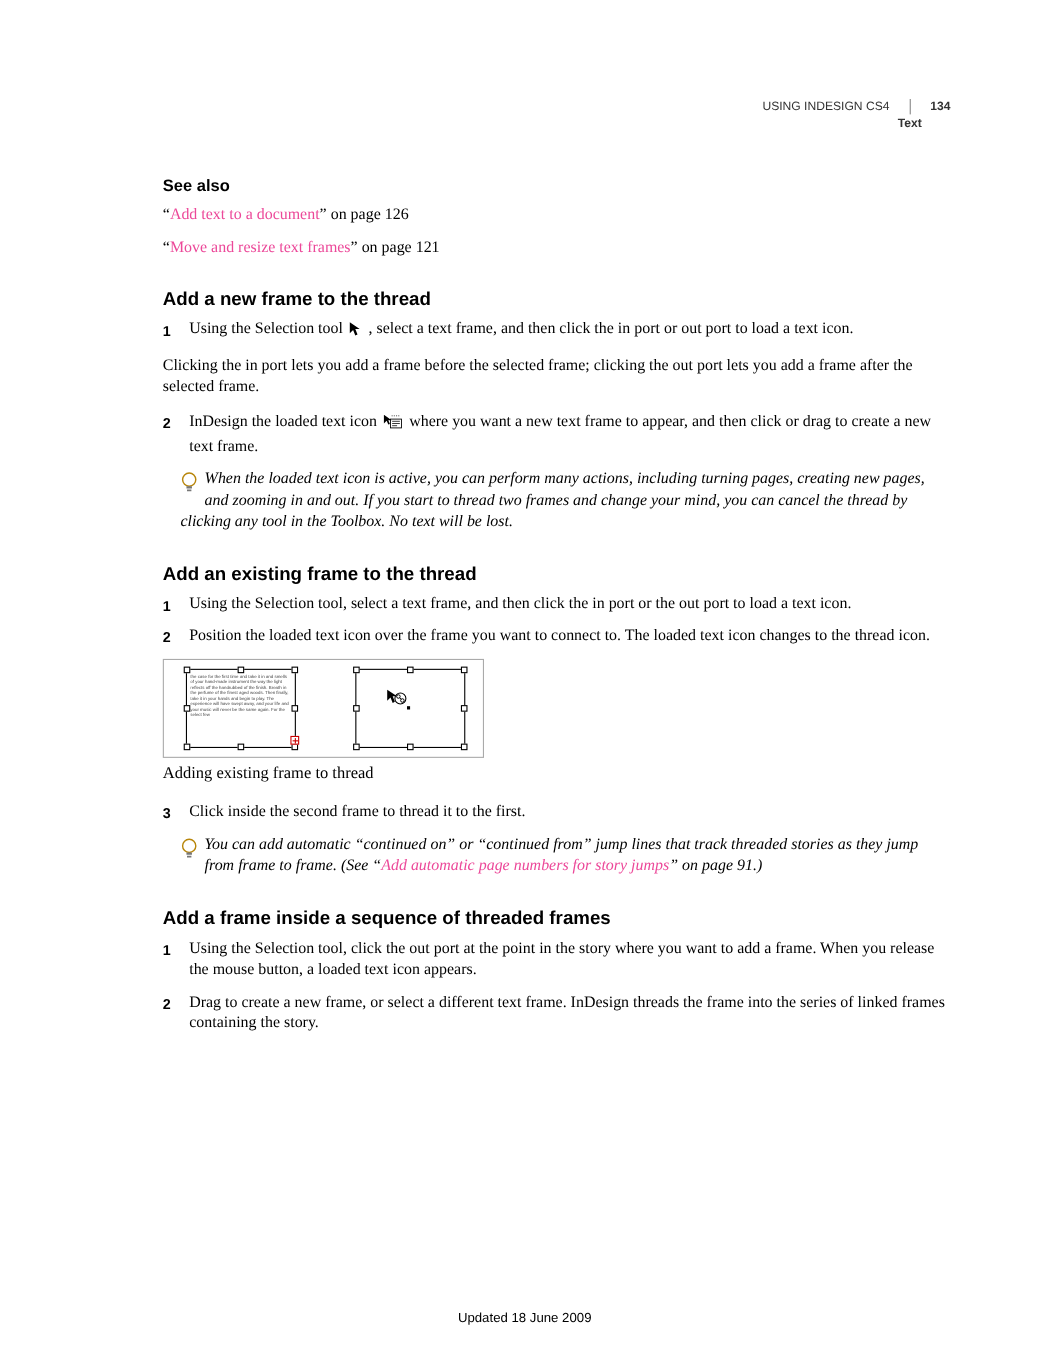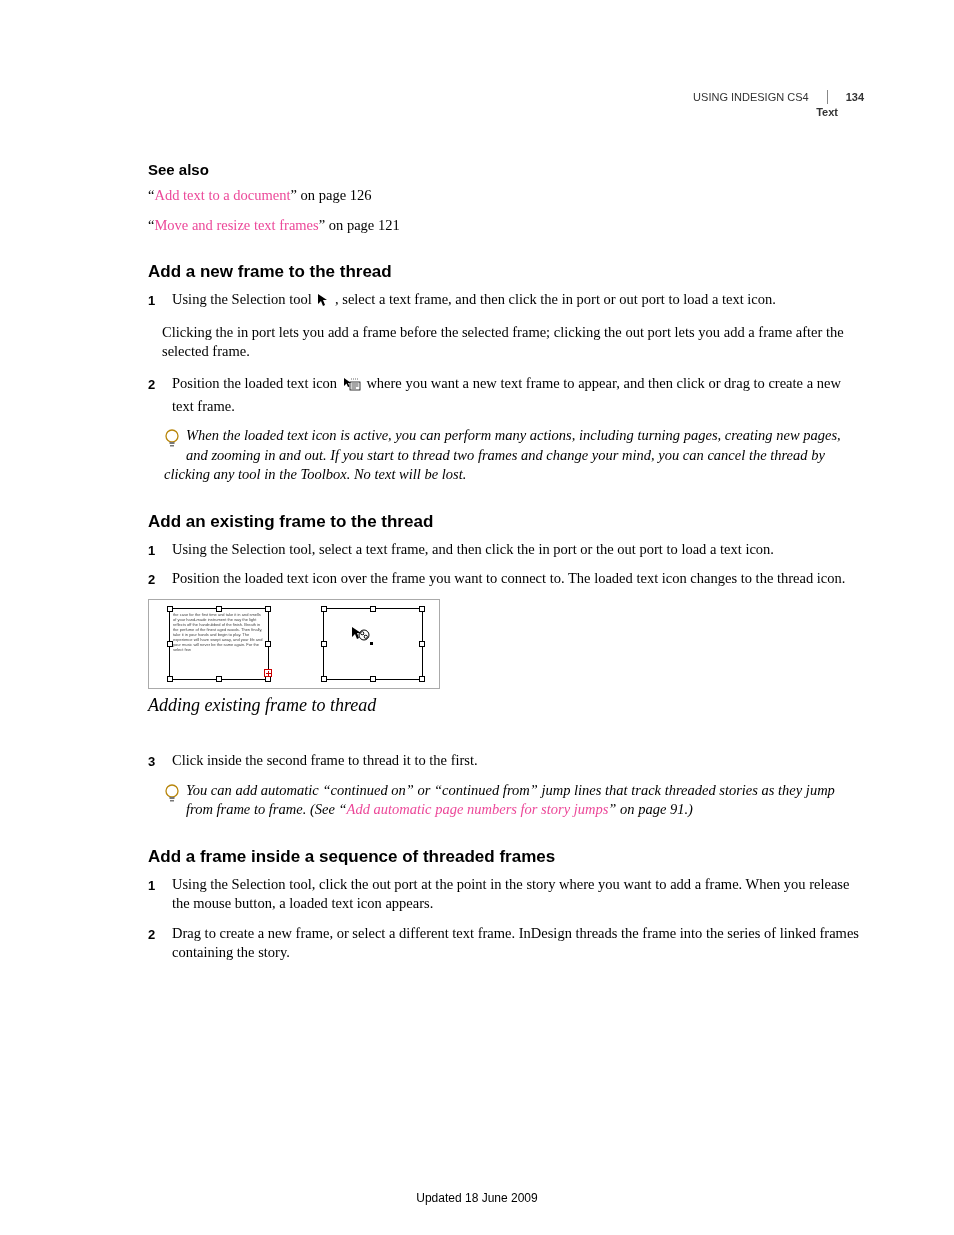--- a/index.html
+++ b/index.html
@@ -55,21 +55,21 @@
     font-weight: 700;
     font-size: 15px;
     margin: 0 0 6px 0;
   }
   .h-sub {
     font-family: "Myriad Pro", "Helvetica Neue", Arial, sans-serif;
     font-weight: 700;
     font-size: 17px;
     margin: 26px 0 6px 0;
   }
-  p { margin: 0 0 12px 14px; }
+  p { margin: 0 0 12px 0; }
   .xref-line { margin: 0 0 10px 0; }
   a.link { color: #ec4899; text-decoration: none; }
   .step {
     display: flex;
     gap: 10px;
     margin: 0 0 10px 0;
   }
   .step .num {
     font-family: "Myriad Pro", "Helvetica Neue", Arial, sans-serif;
     font-weight: 700;
@@ -93,23 +93,22 @@
   }
   .fig {
     margin: 6px 0 4px 0;
     border: 1px solid #aaa;
     width: 290px;
     height: 88px;
     position: relative;
     background: #fff;
   }
   .fig-caption {
-    font-style: italic;
-    font-size: 18px;
-    margin: 4px 0 34px 0;
+    font-size: 15px;
+    margin: 4px 0 16px 0;
   }
   
   .tf {
     position: absolute;
     border: 1px solid #000;
     box-sizing: border-box;
   }
   .tf .h { position:absolute; width:6px; height:6px; background:#fff; border:1px solid #000; box-sizing:border-box; }
   .tf .h.tl{top:-3px;left:-3px;} .tf .h.tm{top:-3px;left:50%;margin-left:-3px;}
   .tf .h.tr{top:-3px;right:-3px;} .tf .h.ml{top:50%;left:-3px;margin-top:-3px;}
@@ -176,21 +175,21 @@
         </span>
         <span> , select a text frame, and then click the in port or out port to load a text icon.</span>
       </div>
     </div>
 
     <p>Clicking the in port lets you add a frame before the selected frame; clicking the out port lets you add a frame after the selected frame.</p>
 
     <div class="step">
       <div class="num">2</div>
       <div class="body">
-        <span>Position the loaded text icon </span>
+        <span>InDesign the loaded text icon </span>
         <span class="inline-icon">
           <svg width="18" height="14" viewBox="0 0 18 14">
             <path d="M1 1 L1 9 L3.5 6.5 L5 10 L6.5 9.5 L5 6 L8 6 Z" fill="#000"></path>
             <rect x="7" y="5" width="10" height="8" fill="none" stroke="#000" stroke-width="0.8"></rect>
             <line x1="8.5" y1="7" x2="15.5" y2="7" stroke="#000" stroke-width="0.7"></line>
             <line x1="8.5" y1="9" x2="15.5" y2="9" stroke="#000" stroke-width="0.7"></line>
             <line x1="8.5" y1="11" x2="13" y2="11" stroke="#000" stroke-width="0.7"></line>
             <line x1="8" y1="2" x2="16" y2="2" stroke="#000" stroke-width="0.6" stroke-dasharray="1 1"></line>
           </svg>
         </span>

